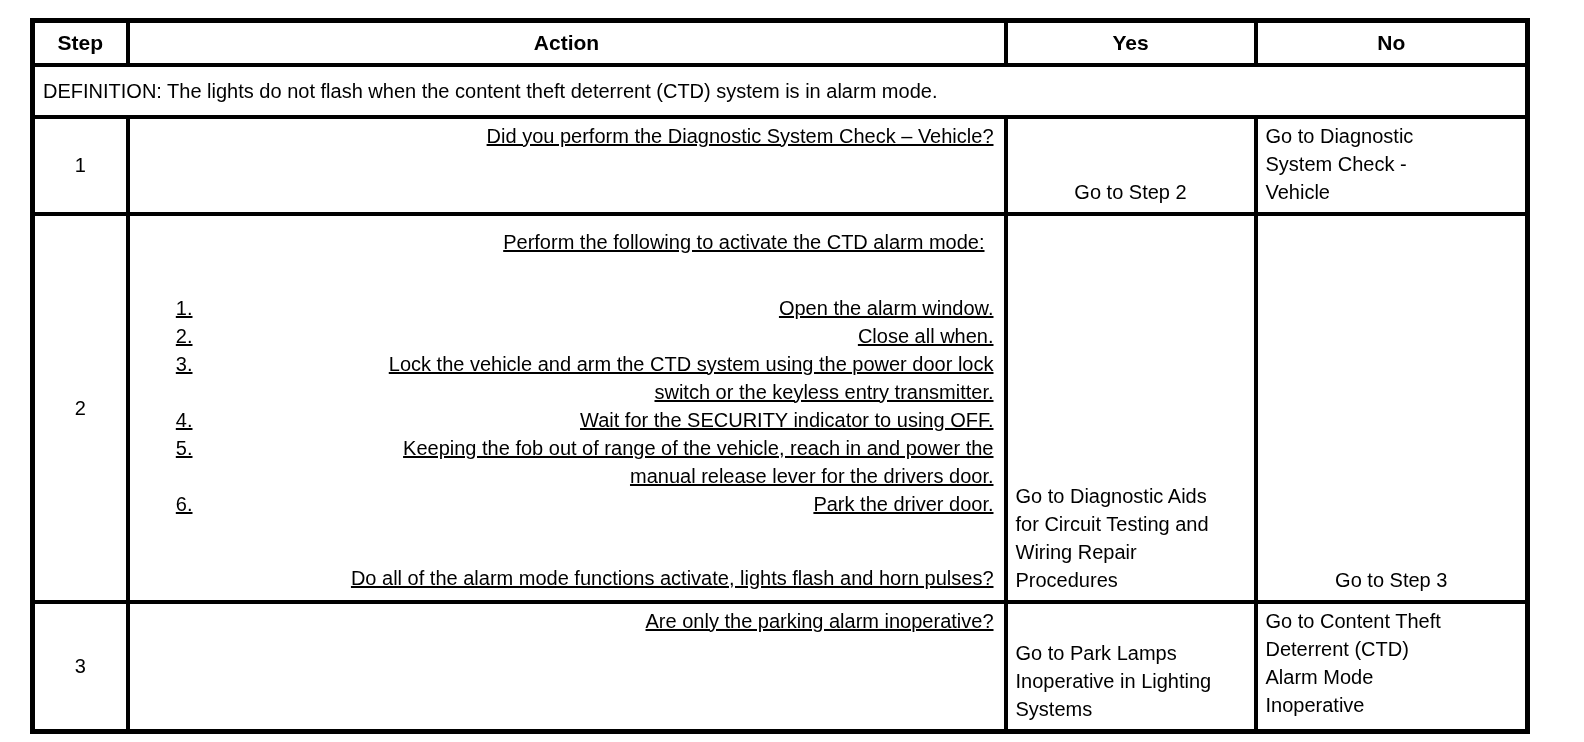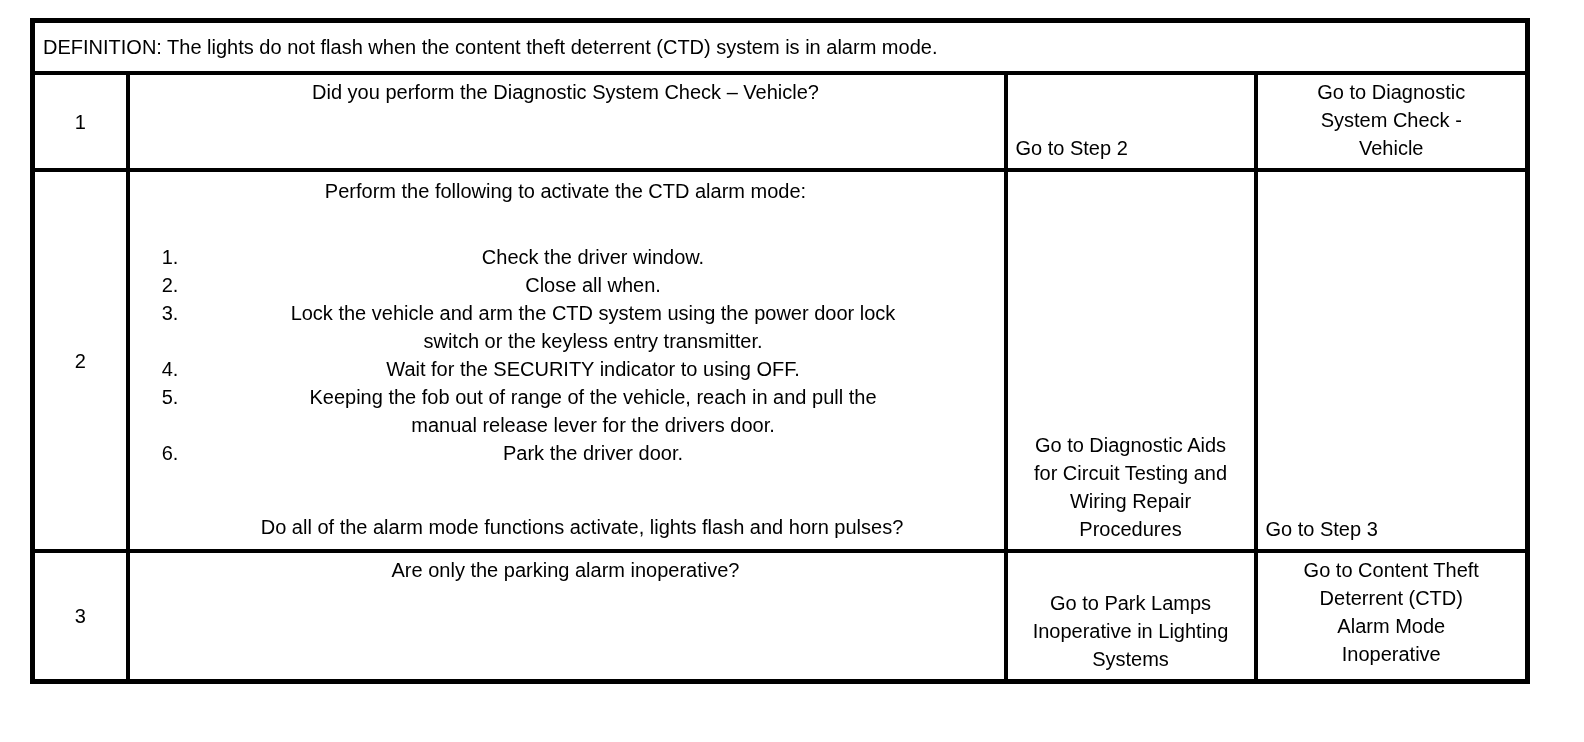--- a/index.html
+++ b/index.html
@@ -56,33 +56,34 @@
   tr.r1 { height: 96px; }
   tr.r2 { height: 378px; }
   tr.r3 { height: 130px; }
 
   td.step-cell {
     text-align: center;
     vertical-align: middle;
   }
   td.action-cell {
     vertical-align: top;
-    text-align: center;
+    text-align: right;
     padding: 3px 10px 8px 8px;
+    text-decoration: underline;
   }
   td.yn {
     white-space: pre-line;
     padding: 3px 8px 6px 8px;
   }
   td.yn.v-top    { vertical-align: top; }
   td.yn.v-bottom { vertical-align: bottom; }
-  td.yn.h-left   { text-align: center; margin-top: 7px; }
-  td.yn.h-center { }
+  td.yn.h-left   { text-align: left; margin-top: 7px; }
+  td.yn.h-center { text-align: center; }
 
-  .action-intro { margin: 2px; }
+  .action-intro { margin: 9px; }
   .action-list { margin-top: 38px; }
   .action-li {
     display: flex;
     align-items: flex-start;
   }
   .action-li .num {
     flex: 0 0 55px;
     width: 55px;
     padding-left: 10px;
     box-sizing: border-box;
@@ -99,20 +100,26 @@
 <div class="table-wrap">
   <table class="diag">
     <colgroup>
       <col class="c-step">
       <col class="c-action">
       <col class="c-yes">
       <col class="c-no">
     </colgroup>
 
     <tbody>
+        <tr class="hdr">
+      <th>Step</th>
+      <th>Action</th>
+      <th>Yes</th>
+      <th>No</th>
+    </tr>
 
     <tr class="def-row">
       <td colspan="4">DEFINITION: The lights do not flash when the content theft deterrent (CTD) system is in alarm mode.</td>
     </tr>
 
     <tr class="r1">
       <td class="step-cell">1</td>
       <td class="action-cell">
         <div class="action-question">Did you perform the Diagnostic System Check – Vehicle?</div>
       </td>
@@ -122,38 +129,38 @@
 Vehicle</td>
     </tr>
 
     <tr class="r2">
       <td class="step-cell">2</td>
       <td class="action-cell">
         <div class="action-intro">Perform the following to activate the CTD alarm mode:</div>
         <div class="action-list">
           <div class="action-li">
             <span class="num">1.</span>
-            <span class="txt">Check the driver window.</span>
+            <span class="txt">Open the alarm window.</span>
           </div>
           <div class="action-li">
             <span class="num">2.</span>
             <span class="txt">Close all when.</span>
           </div>
           <div class="action-li">
             <span class="num">3.</span>
             <span class="txt">Lock the vehicle and arm the CTD system using the power door lock
 switch or the keyless entry transmitter.</span>
           </div>
           <div class="action-li">
             <span class="num">4.</span>
             <span class="txt">Wait for the SECURITY indicator to using OFF.</span>
           </div>
           <div class="action-li">
             <span class="num">5.</span>
-            <span class="txt">Keeping the fob out of range of the vehicle, reach in and pull the
+            <span class="txt">Keeping the fob out of range of the vehicle, reach in and power the
 manual release lever for the drivers door.</span>
           </div>
           <div class="action-li">
             <span class="num">6.</span>
             <span class="txt">Park the driver door.</span>
           </div>
         </div>
         <div class="action-question action-question-bottom">Do all of the alarm mode functions activate, lights flash and horn pulses?</div>
       </td>
       <td class="yn v-bottom h-left">Go to Diagnostic Aids

